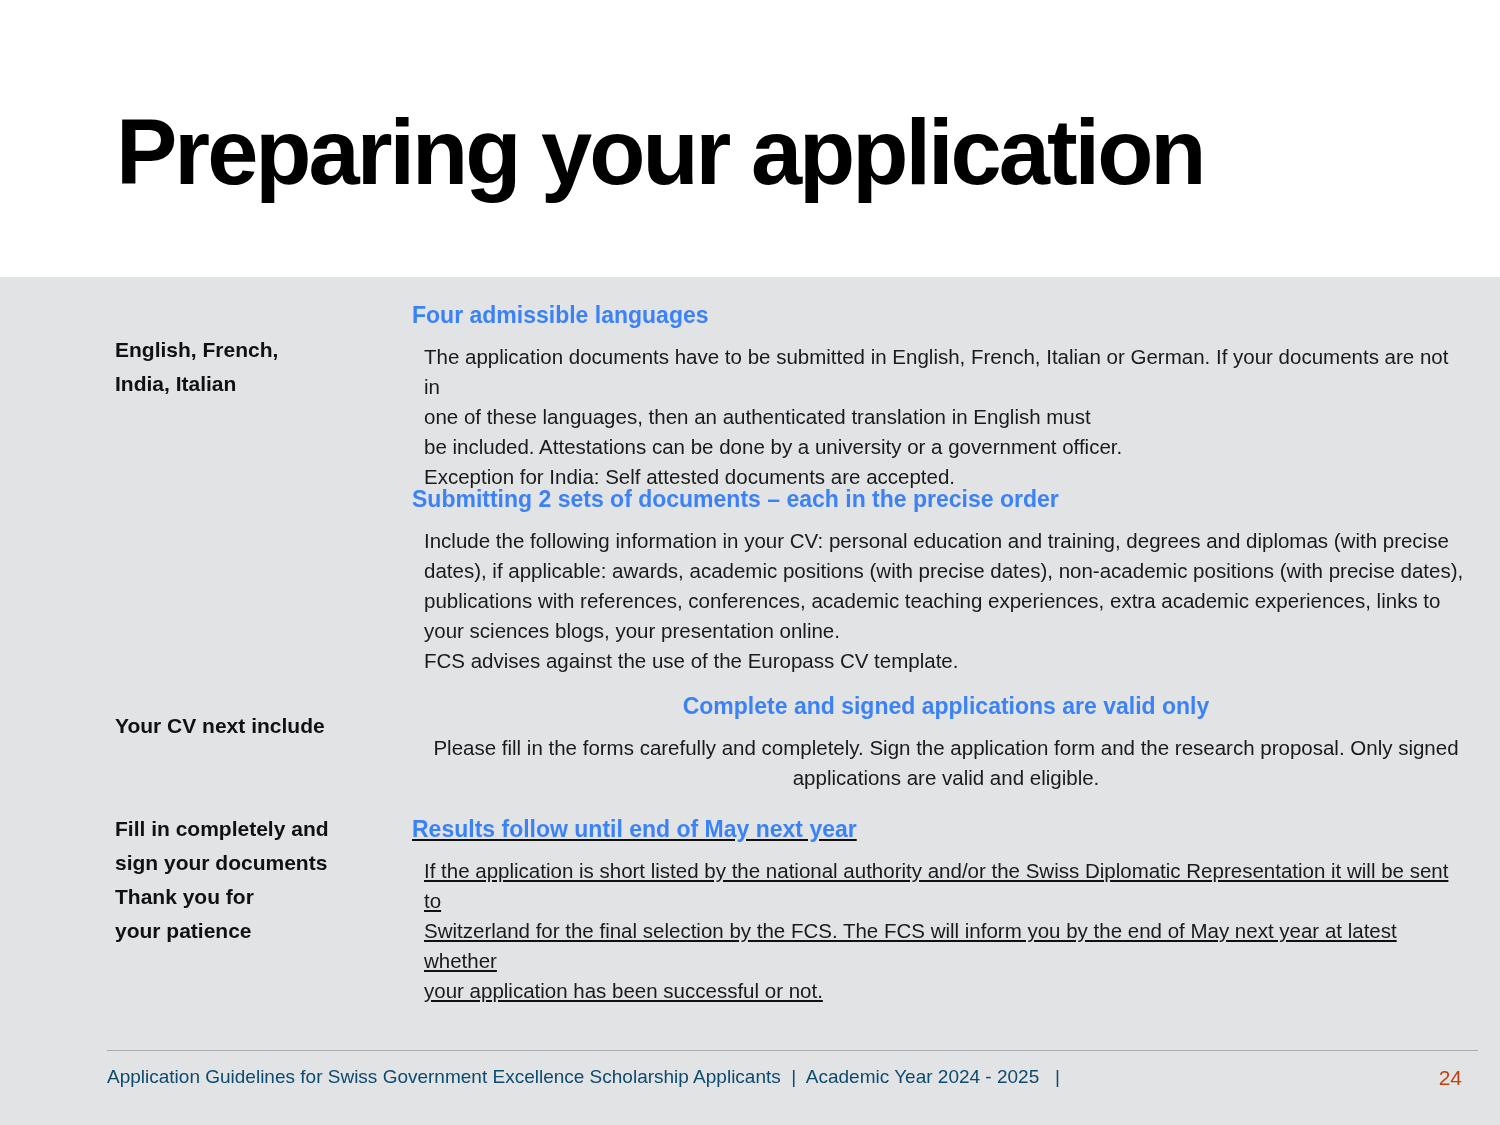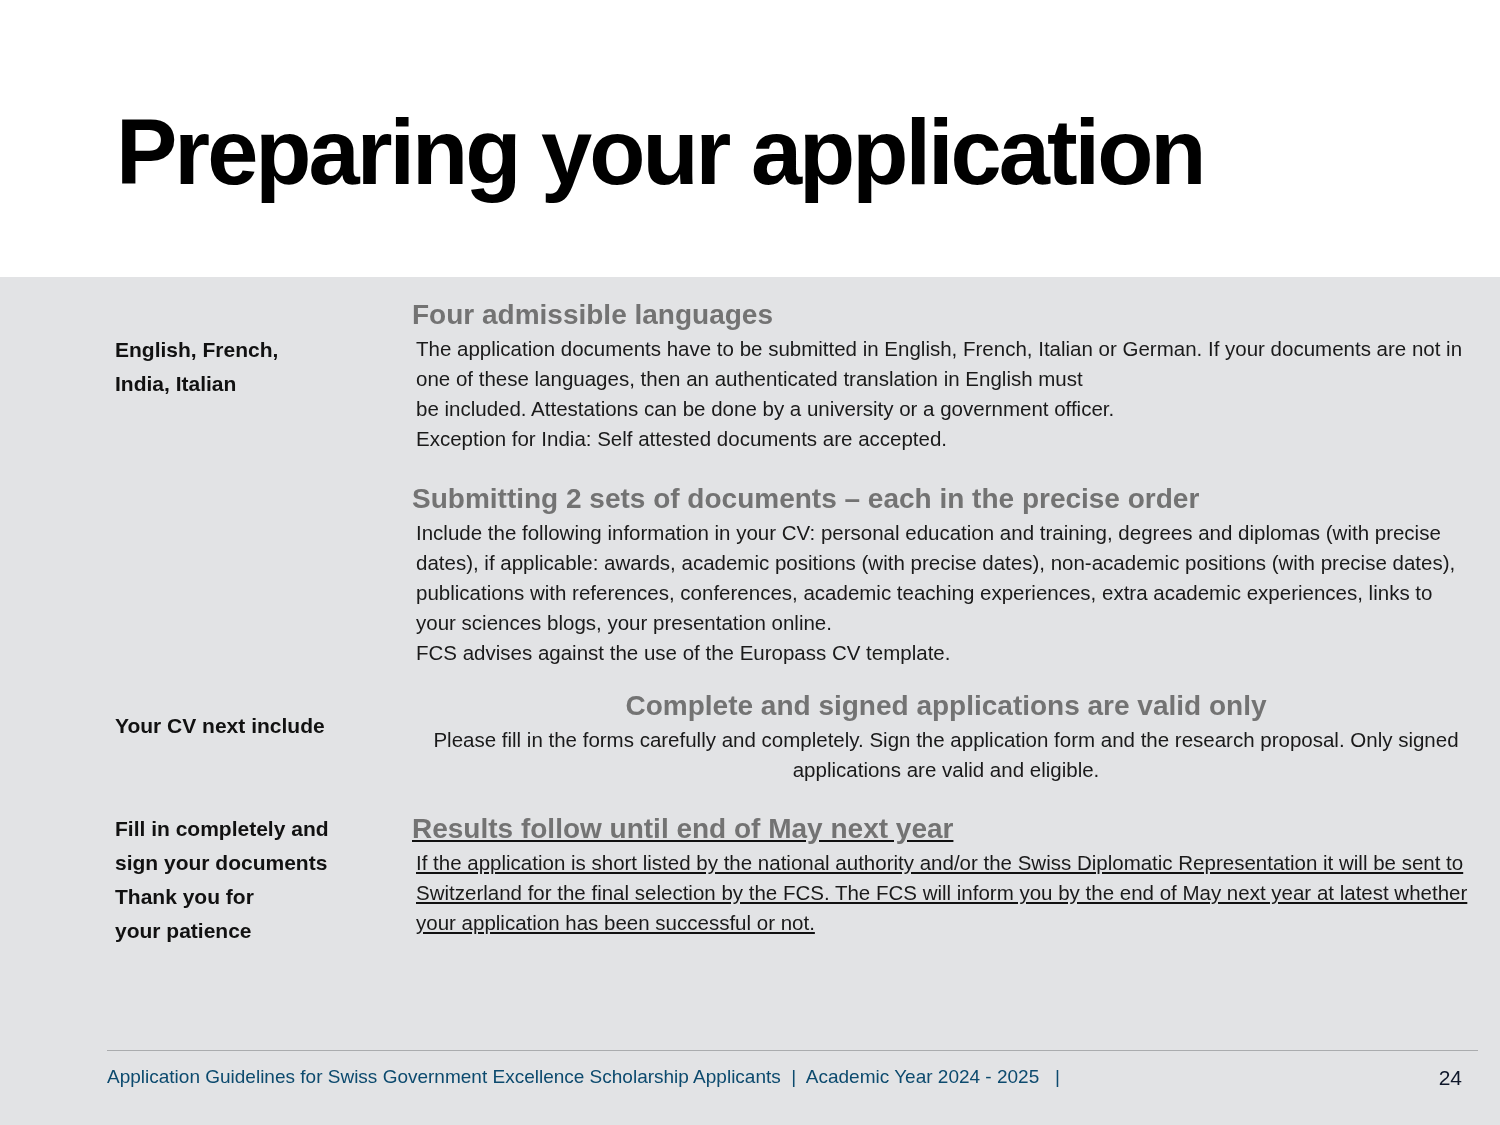--- a/index.html
+++ b/index.html
@@ -47,27 +47,27 @@
     position: absolute;
     left: 412px;
     width: 1068px;
   }
   .sec-1 { top: 300px; }
   .sec-2 { top: 484px; }
   .sec-3 { top: 691px; text-align: center; }
   .sec-4 { top: 814px; text-decoration: underline; }
   .sec h2 {
     margin: 0 0 3px 0;
-    font-size: 28px;
+    font-size: 23px;
     font-weight: bold;
     line-height: 30px;
-    color: #737373;
+    color: #3b82f6;
   }
   .sec p {
-    margin: 4px;
+    margin: 12px;
     font-size: 20.5px;
     line-height: 30px;
     white-space: pre-line;
     color: #1a1a1a;
   }
   .footer-line {
     position: absolute;
     left: 107px; top: 1050px;
     width: 1371px; height: 0;
     border-top: 1.5px solid #aaacae;
@@ -76,21 +76,21 @@
     position: absolute;
     left: 107px; top: 1066px;
     font-size: 19px;
     color: #0c4a6e;
     white-space: pre;
   }
   .footer-page {
     position: absolute;
     right: 38px; top: 1066px;
     font-size: 21px;
-    color: #0f172a;
+    color: #c2410c;
   }
 </style>
 </head>
 <body>
 
 <div class="slide">
 
   <h1 class="title">Preparing your application</h1>
 
   <div class="panel"></div>

